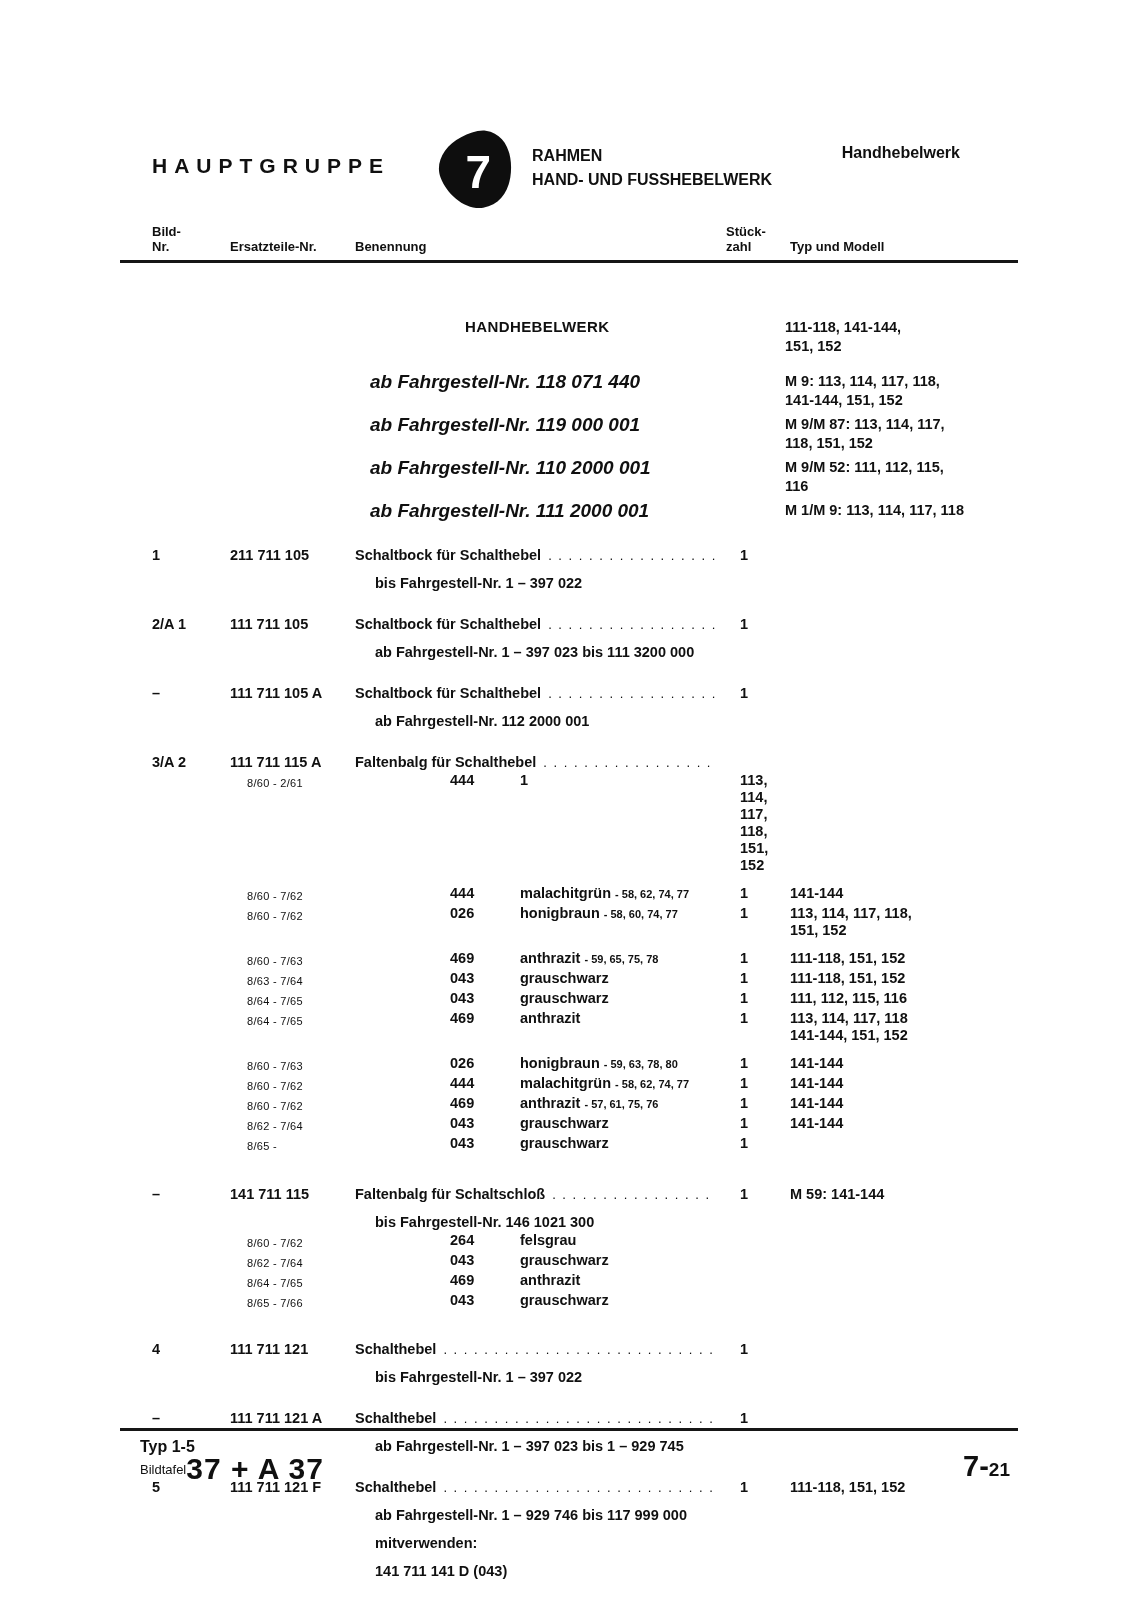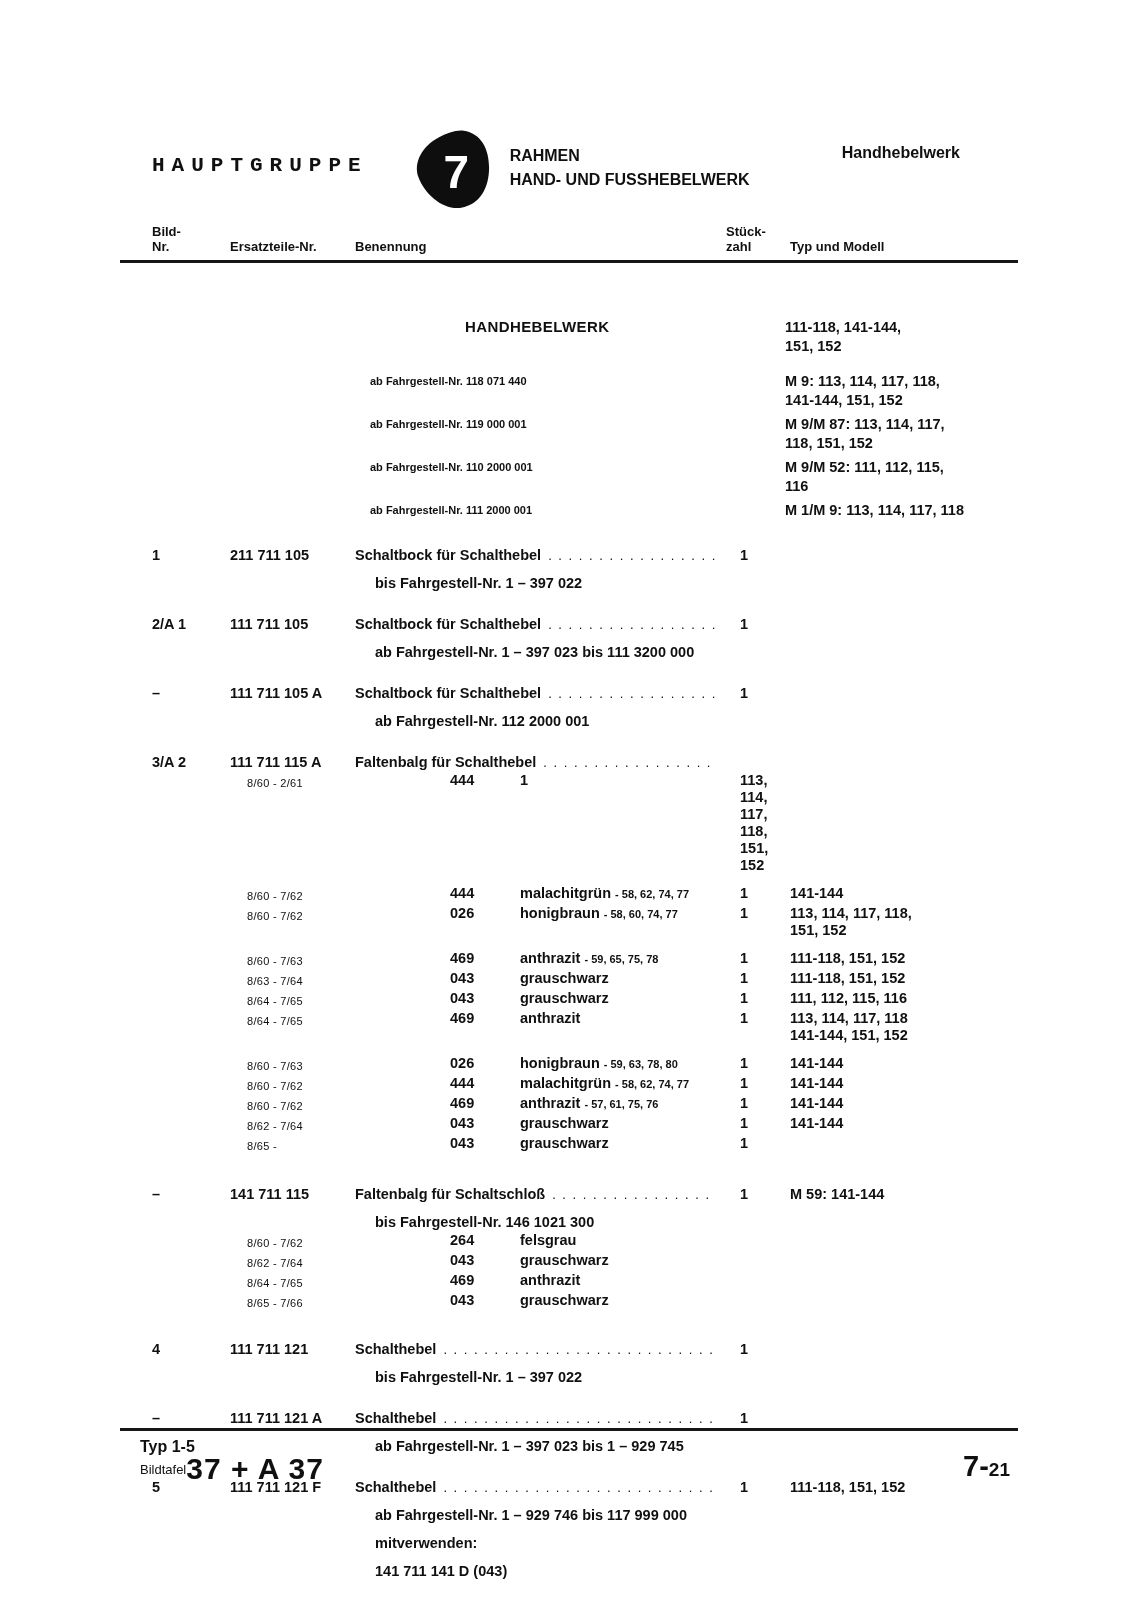--- a/index.html
+++ b/index.html
@@ -9,21 +9,21 @@
     margin:0 auto;
     background:#ffffff;
     color:#101010;
     font-family:"Liberation Sans","DejaVu Sans",sans-serif;
     overflow:hidden;
   }
   .content { padding:128px 120px 0 152px; }
 
   
   .header { display:flex; align-items:flex-start; height:82px; }
-  .hauptgruppe { font-size:21px; font-weight:700; letter-spacing:7px; margin-top:26px; white-space:nowrap;font-family:Liberation Mono, monospace; }
+  .hauptgruppe { font-size:21px; font-weight:700; letter-spacing:7px; margin-top:26px; white-space:nowrap; }
   .badge { width:82px; height:84px; margin-left:44px; flex:0 0 auto; }
   .badge svg text { font-family:"Liberation Sans","DejaVu Sans",sans-serif; }
   .titles { margin-left:16px; margin-top:16px; font-size:16px; font-weight:700; line-height:24px; white-space:nowrap; }
   .section-title { margin-left:auto; margin-right:56px; margin-top:16px; font-size:16px; font-weight:700; white-space:nowrap; }
 
   
   .colheads {
     margin-top:6px;
     display:grid;
     grid-template-columns:78px 125px 385px 50px 1fr;
@@ -38,21 +38,21 @@
   .rule-bottom { top:1428px; }
 
   
   .section-heading { margin-top:64px; display:grid; grid-template-columns:313px 320px 1fr; font-weight:700; }
   .sh-title { font-size:15px; letter-spacing:.4px; }
   .sh-models, .intro-models, .c-models, .v-models { white-space:pre-line; }
   .sh-models { font-size:14.5px; line-height:19px; }
 
   .intro { margin-top:16px; }
   .intro-row { display:grid; grid-template-columns:218px 415px 1fr; margin-bottom:5px; }
-  .intro-text { font-size:11px; font-weight:700; line-height:19px; }
+  .intro-text { font-size:19px; font-weight:700; line-height:19px;font-style:italic; }
   .intro-models { font-size:14.5px; font-weight:700; line-height:19px; }
 
   
   .parts { margin-top:26px; }
   .part { margin-top:22px; }
   .part:first-child { margin-top:0; }
   .prow { display:grid; grid-template-columns:78px 125px 385px 50px 1fr; line-height:19px; font-size:14.5px; font-weight:700; }
   .c-name { display:flex; padding-right:24px; }
   .pname { white-space:nowrap; }
   .leader { flex:1 1 auto; overflow:hidden; white-space:nowrap; margin-left:7px; font-weight:400; font-size:13px; }

